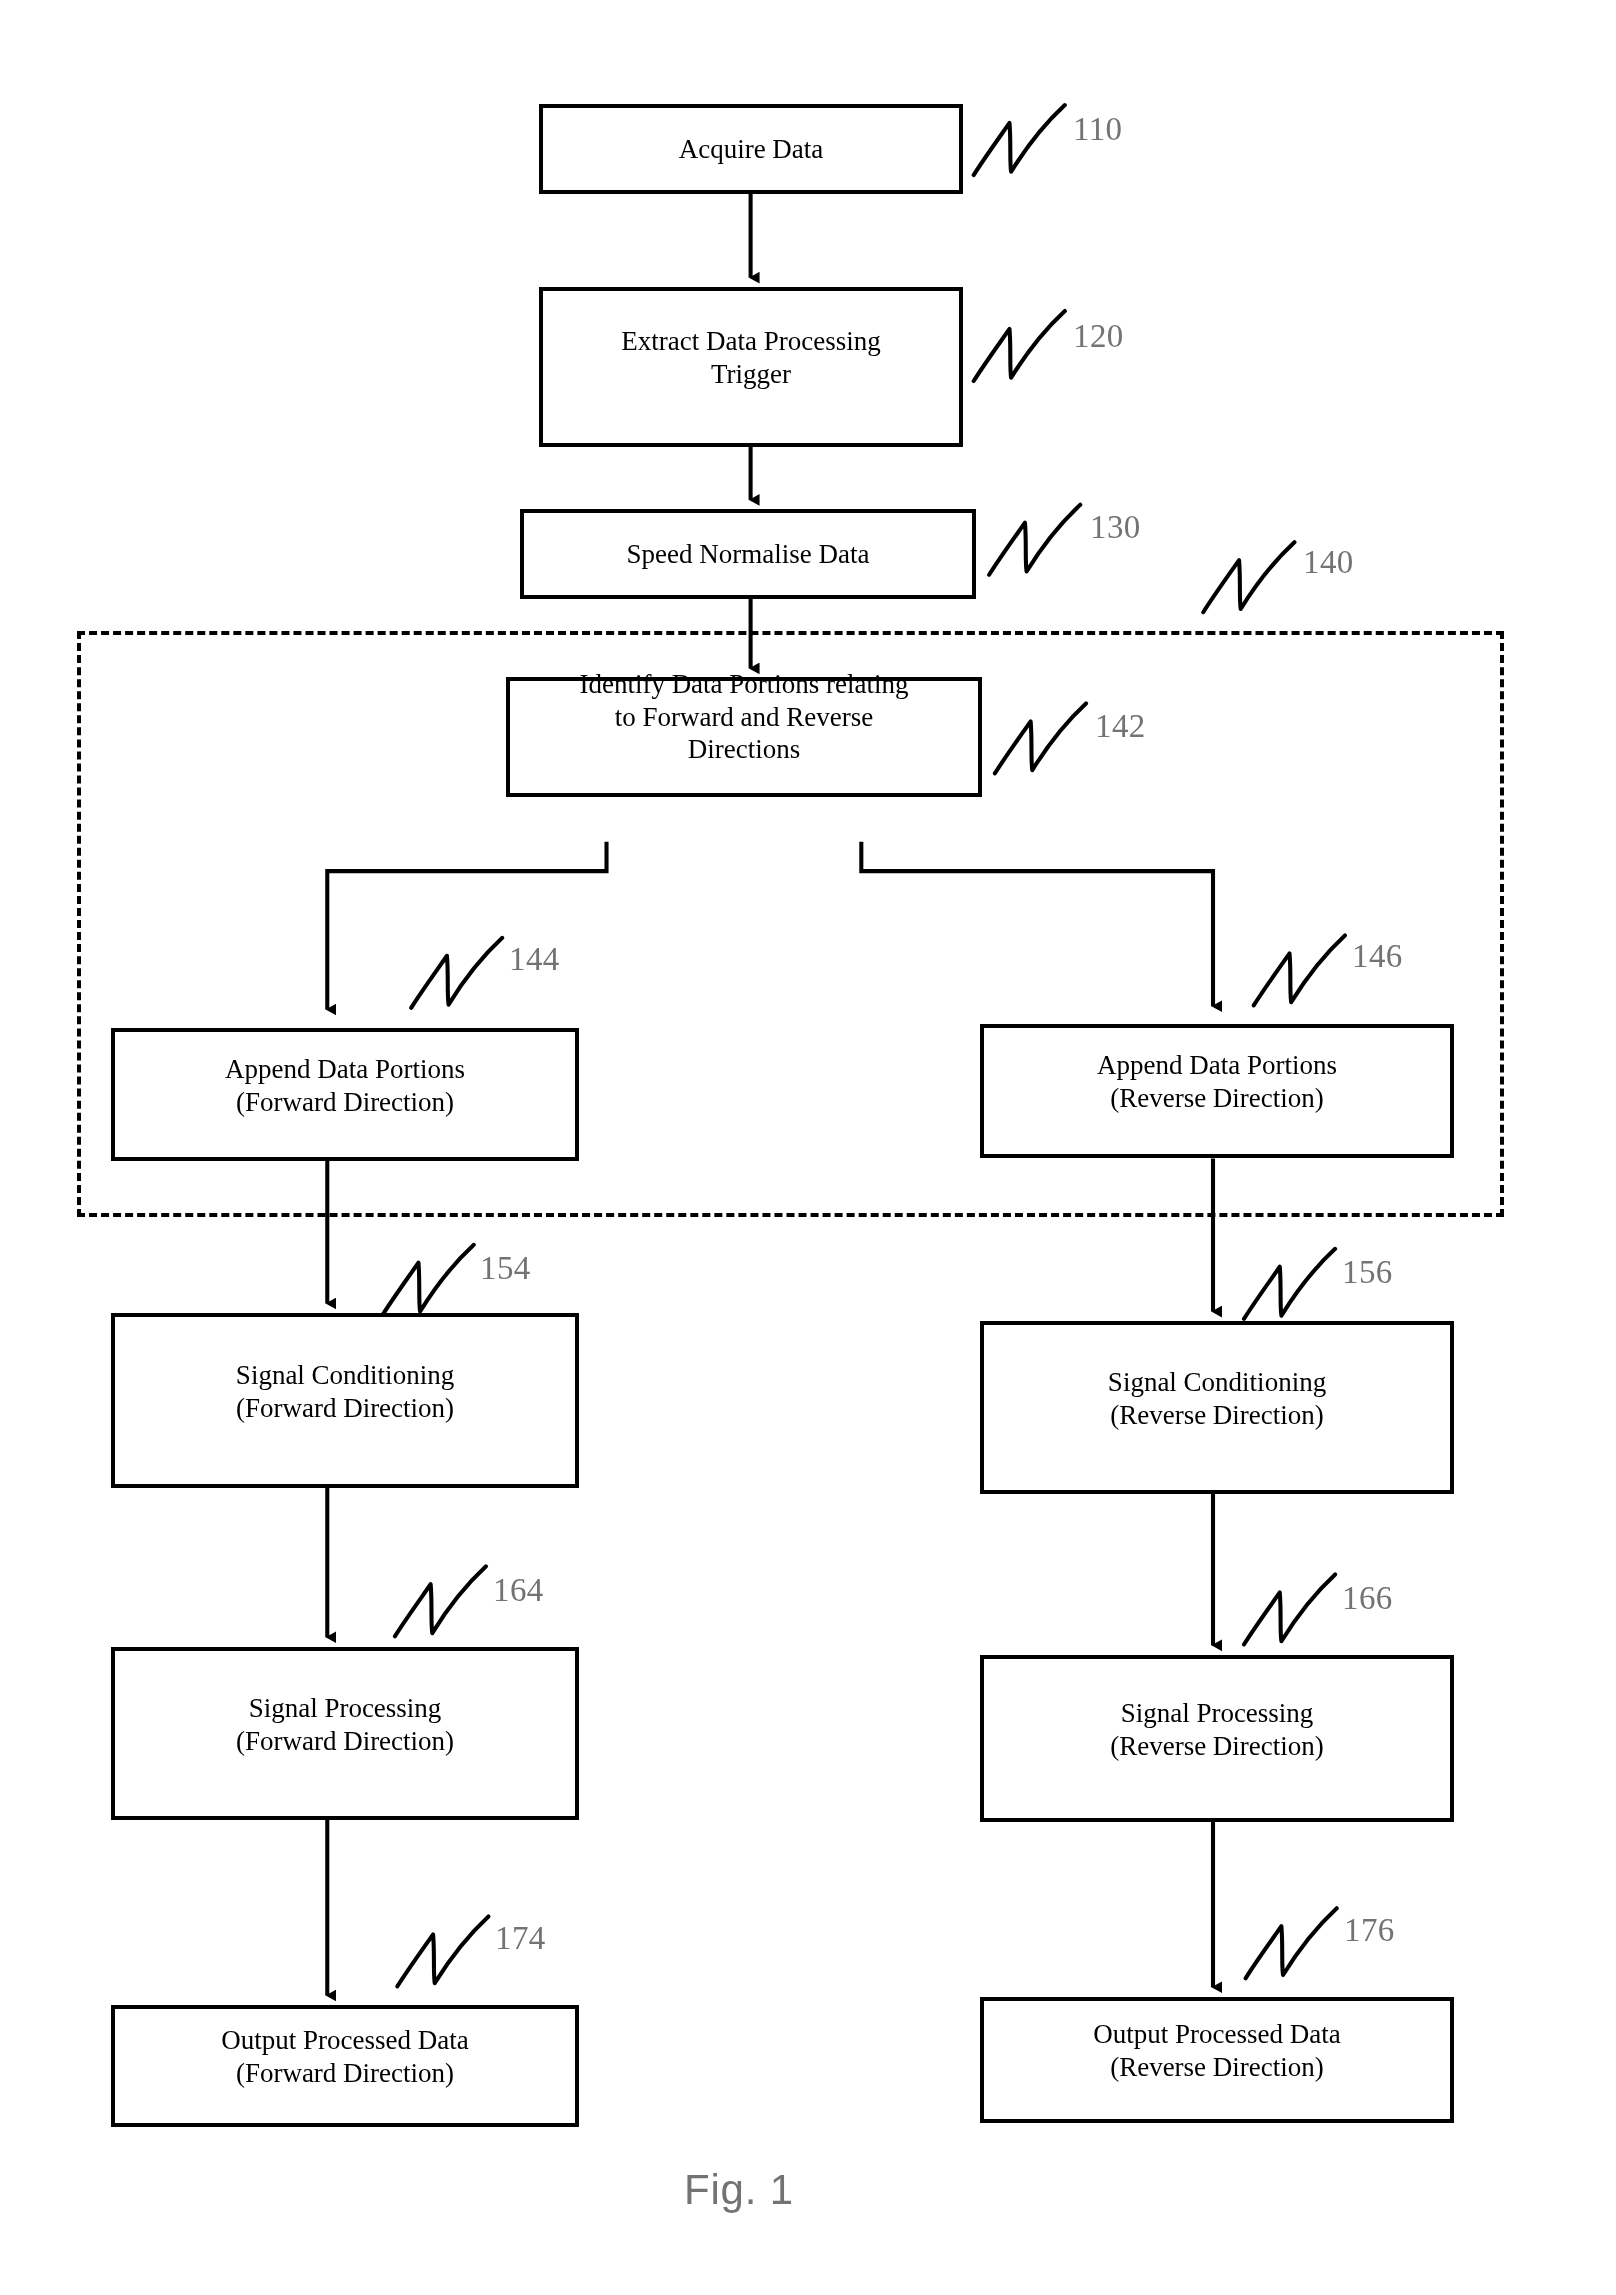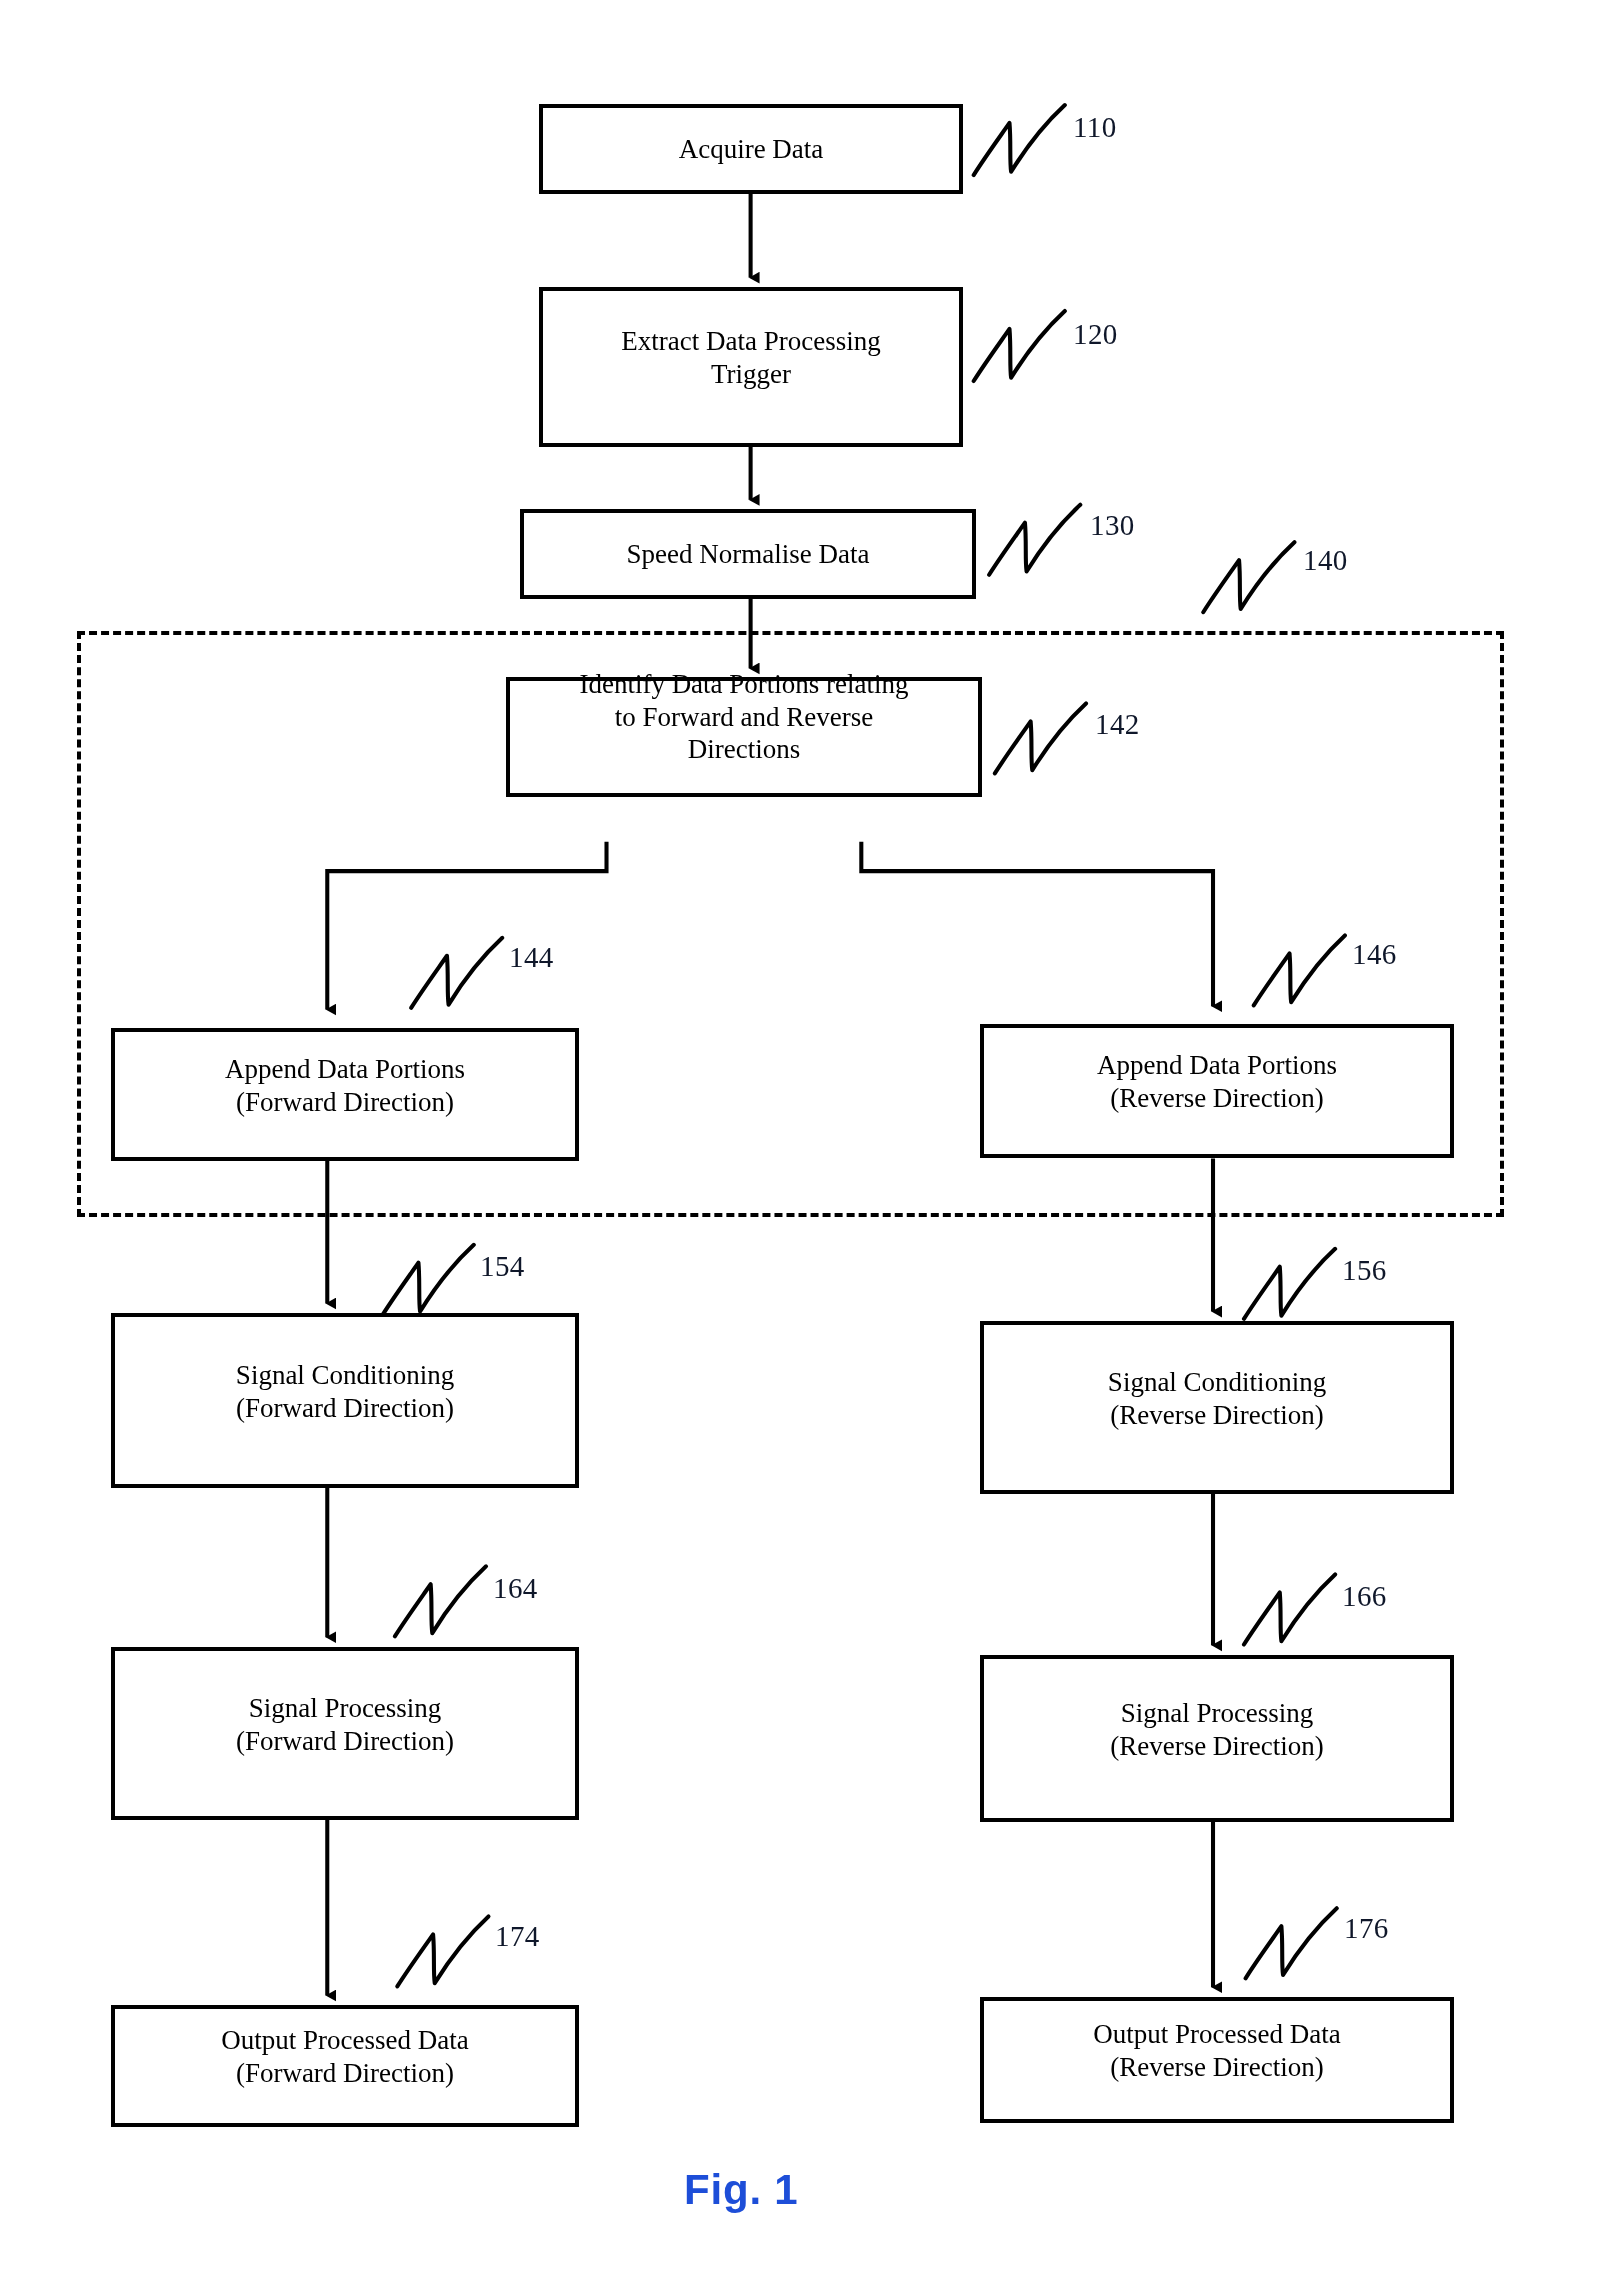--- a/index.html
+++ b/index.html
@@ -9,24 +9,24 @@
   .box{position:absolute;border:4.1px solid #000;background:#fff;box-sizing:border-box;
        display:flex;align-items:center;justify-content:center;text-align:center;}
   .box .txt{font-family:Liberation Serif, serif;font-size:27px;line-height:1.22;color:#000;
             padding:0 8.1px;white-space:pre-line;}
 
   .box.tall .txt{transform:translateY(-14%);}
   .box.tall2 .txt{transform:translateY(-20%);}
 
   .dashbox{position:absolute;border:4.1px dashed #000;box-sizing:border-box;background:transparent;}
 
-  .ref{position:absolute;font-family:"Liberation Serif",serif;font-size:29px;color:#0f172a;letter-spacing:0.4px;}
+  .ref{position:absolute;font-family:"Liberation Serif",serif;font-size:33px;color:#737373;letter-spacing:0.4px;}
 
-  .fig{position:absolute;font-family:"Liberation Sans",sans-serif;font-weight:bold;font-size:42px;
-       letter-spacing:0.8px;color:#1d4ed8;}
+  .fig{position:absolute;font-family:"Liberation Sans",sans-serif;font-weight:normal;font-size:42px;
+       letter-spacing:0.8px;color:#737373;}
 
   svg.overlay{position:absolute;left:0;top:0;width:1616px;height:2295px;pointer-events:none;}
 </style>
 </head>
 <body>
 
 <div id="sheet">
 
   <div class="dashbox" id="group140" style="left: 77px; top: 631px; width: 1427px; height: 586px;"></div>
 

